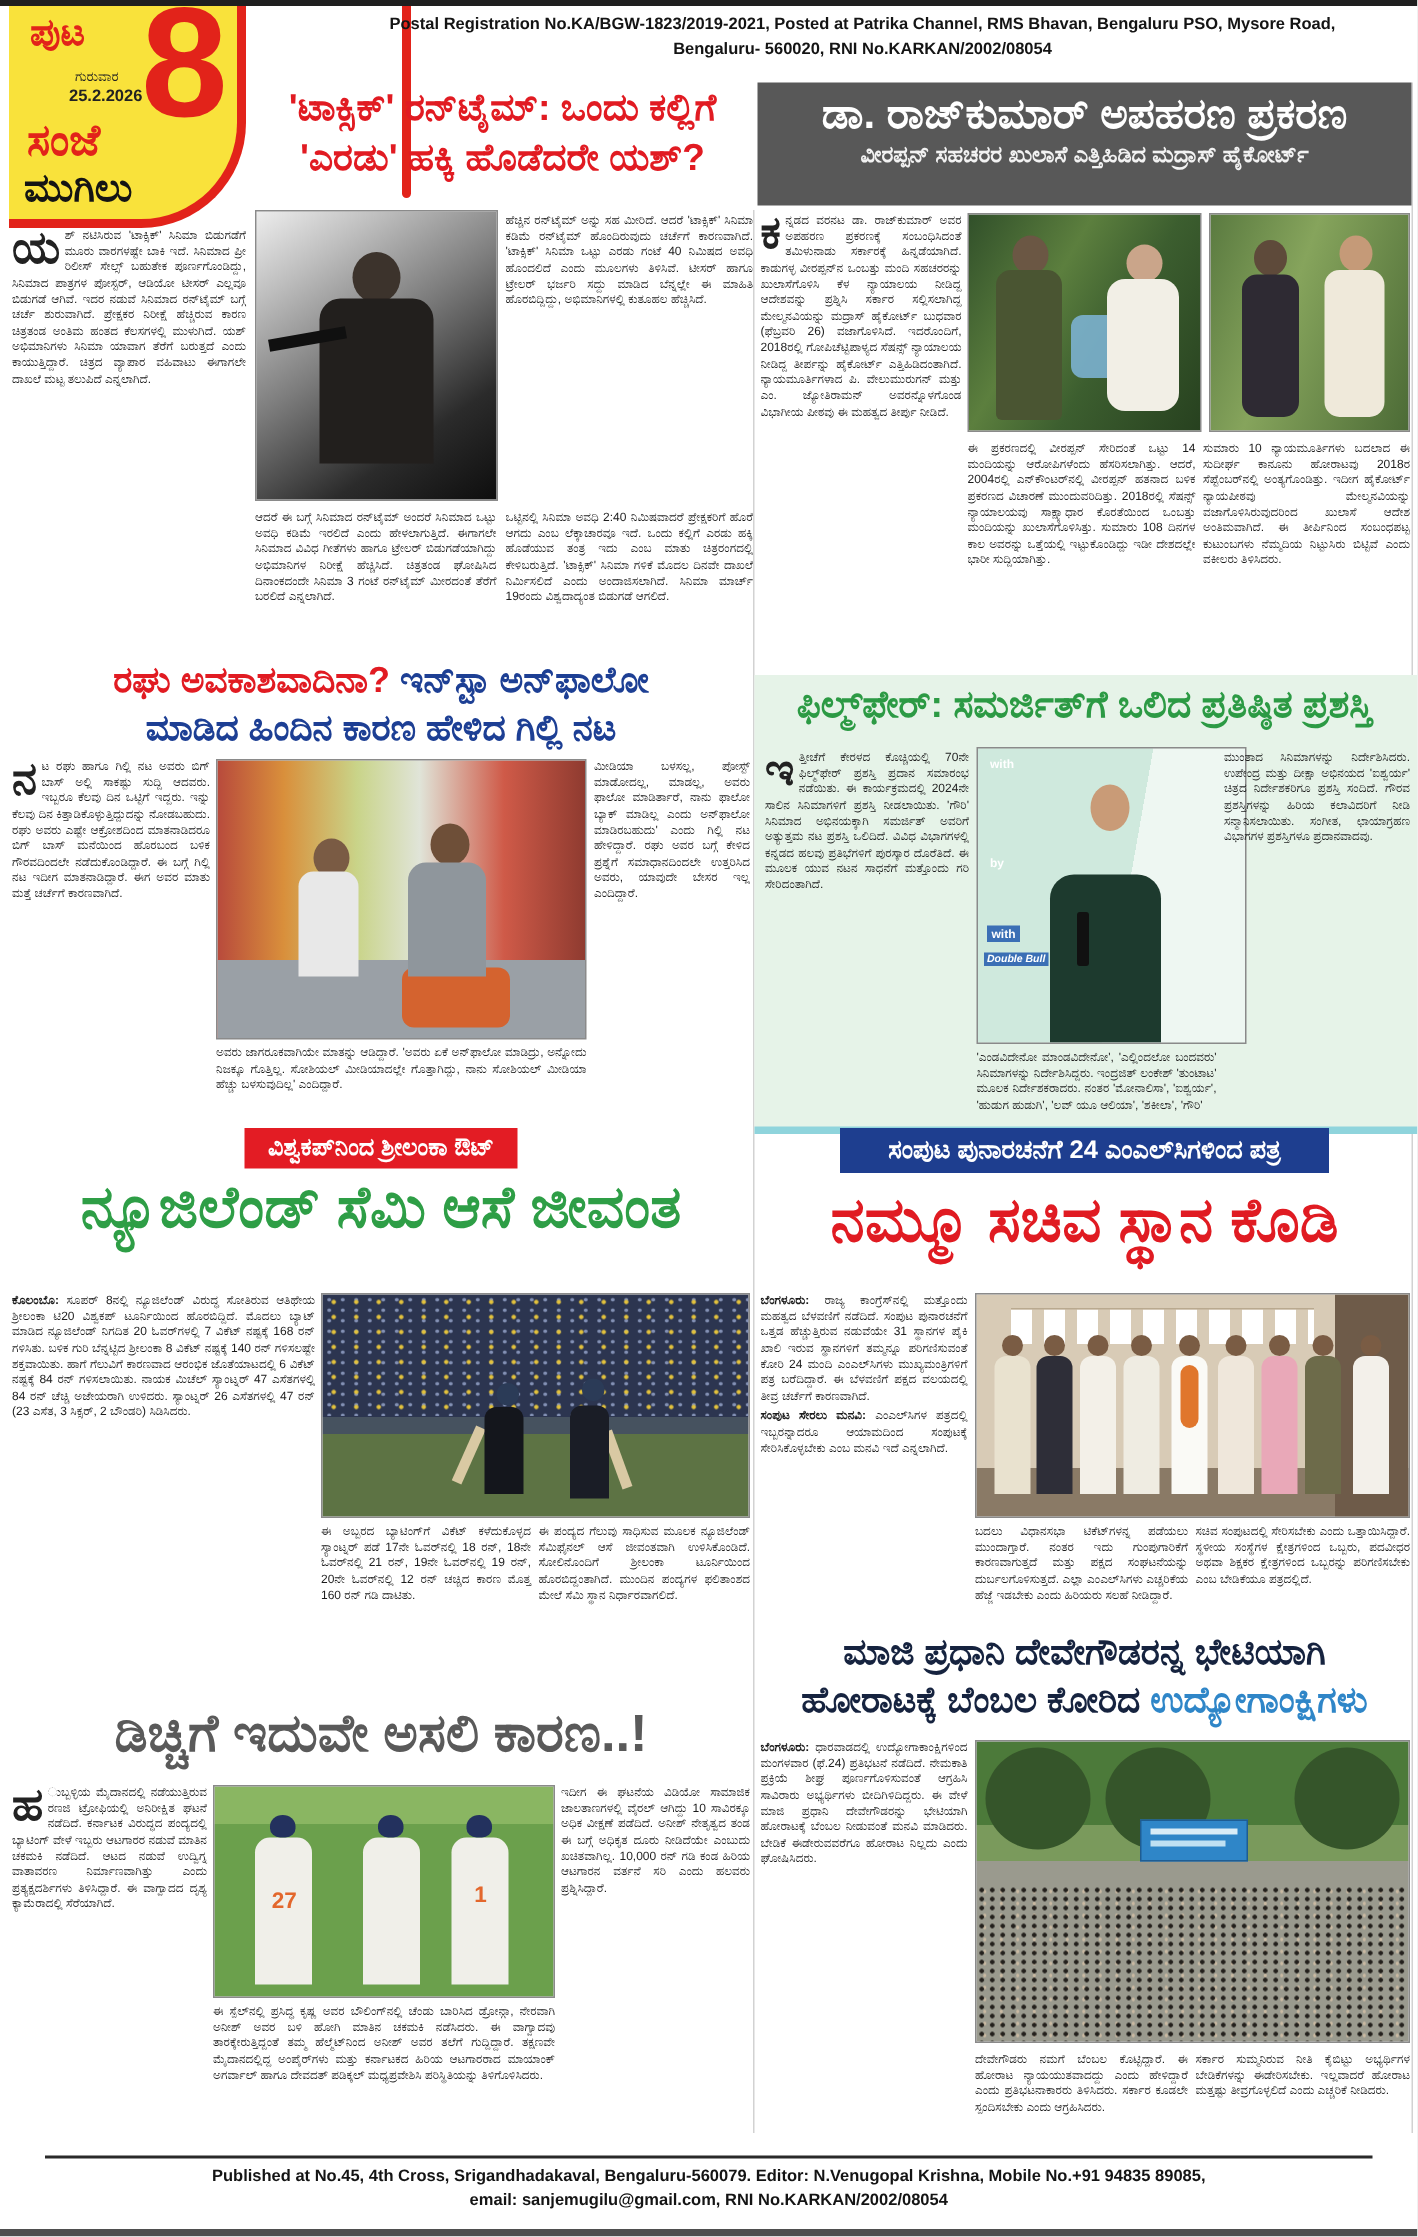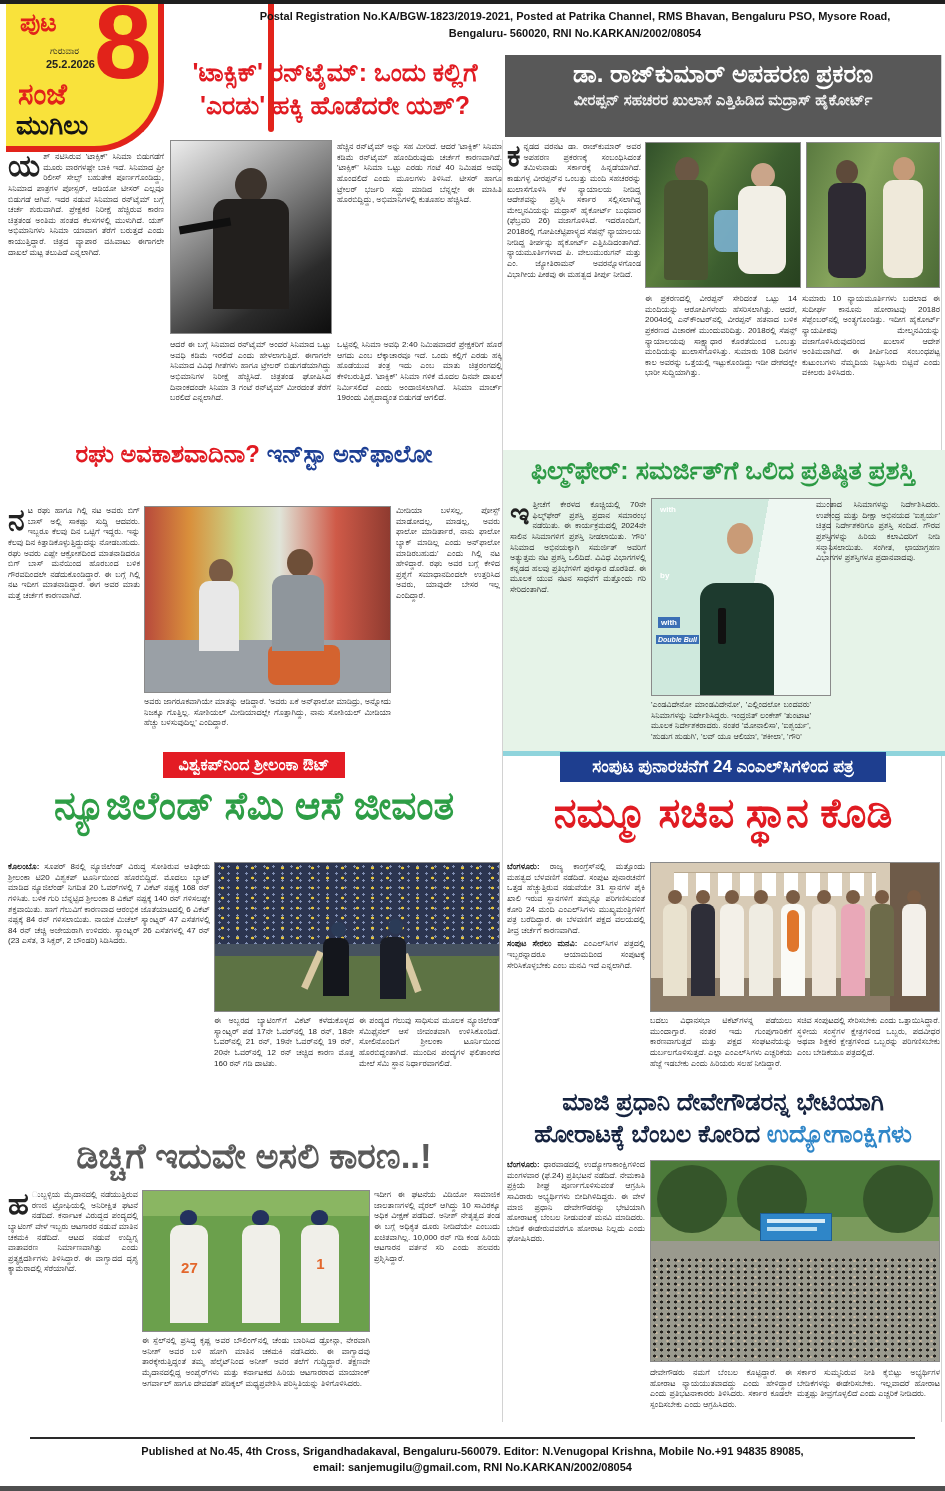--- a/index.html
+++ b/index.html
@@ -42,21 +42,21 @@
     background:linear-gradient(145deg,#ededed 0%,#bdbdbd 20%,#7d7d7d 45%,#2b2b2b 75%,#0e0e0e 100%); }
   .a1-head { position:absolute; top:14%; left:40%; width:32px; height:34px; border-radius:50%; background:#3c332c; }
   .a1-body { position:absolute; top:30%; left:26%; width:76px; height:110px; border-radius:14px 14px 0 0; background:#221f1d; }
   .a1-gun  { position:absolute; top:42%; left:5%; width:52px; height:8px; background:#101010; transform:rotate(-10deg); }
   #a1-col-r  { left:337px; top:142px; width:165px; height:196px; }
   #a1-col-b1 { left:170px; top:340px; width:161px; height:132px; }
   #a1-col-b2 { left:337px; top:340px; width:165px; height:132px; }
 
   
   #a2-box { left:505px; top:55px; width:436px; height:82px; background:#585858; padding-top:5px; }
-  #a2-h1 { text-align:center; font-size:24px; font-weight:bold; color:#ffffff; line-height:1.15; }
+  #a2-h1 { text-align:center; font-size:28px; font-weight:bold; color:#ffffff; line-height:1.15; }
   #a2-h2 { text-align:center; font-size:15px; font-weight:bold; color:#f2f2f2; margin-top:3px; }
   #a2-col-l { left:507px; top:142px; width:134px; height:330px; }
   #a2-photo1 { left:645px; top:142px; width:156px; height:146px;
     background:linear-gradient(120deg,#31502a,#5c7f3e 35%,#3c5e2f 60%,#27411f); }
   .a2-tarp { position:absolute; bottom:24%; left:44%; width:66px; height:42px; background:#7fb6d9; border-radius:8px; opacity:.85; }
   .a2-vfig { position:absolute; left:12%; top:26%; width:44px; height:100px; background:#4a5532; border-radius:10px 10px 4px 4px; }
   .a2-vhead{ position:absolute; left:19%; top:10%; width:24px; height:26px; border-radius:50%; background:#6b5744; }
   .a2-rfig { position:absolute; right:9%; top:30%; width:48px; height:88px; background:#f2efe6; border-radius:12px; }
   .a2-rhead{ position:absolute; right:16%; top:14%; width:24px; height:25px; border-radius:50%; background:#caa58a; }
   #a2-photo2 { left:806px; top:142px; width:134px; height:146px;
@@ -229,20 +229,21 @@
     <div class="abs bt" id="a2-col-m">ಈ ಪ್ರಕರಣದಲ್ಲಿ ವೀರಪ್ಪನ್ ಸೇರಿದಂತೆ ಒಟ್ಟು 14 ಮಂದಿಯನ್ನು ಆರೋಪಿಗಳೆಂದು ಹೆಸರಿಸಲಾಗಿತ್ತು. ಆದರೆ, 2004ರಲ್ಲಿ ಎನ್‌ಕೌಂಟರ್‌ನಲ್ಲಿ ವೀರಪ್ಪನ್ ಹತನಾದ ಬಳಿಕ ಪ್ರಕರಣದ ವಿಚಾರಣೆ ಮುಂದುವರಿದಿತ್ತು. 2018ರಲ್ಲಿ ಸೆಷನ್ಸ್ ನ್ಯಾಯಾಲಯವು ಸಾಕ್ಷ್ಯಾಧಾರ ಕೊರತೆಯಿಂದ ಒಂಬತ್ತು ಮಂದಿಯನ್ನು ಖುಲಾಸೆಗೊಳಿಸಿತ್ತು. ಸುಮಾರು 108 ದಿನಗಳ ಕಾಲ ಅವರನ್ನು ಒತ್ತೆಯಲ್ಲಿ ಇಟ್ಟುಕೊಂಡಿದ್ದು ಇಡೀ ದೇಶದಲ್ಲೇ ಭಾರೀ ಸುದ್ದಿಯಾಗಿತ್ತು.</div>
     <div class="abs bt" id="a2-col-r">ಸುಮಾರು 10 ನ್ಯಾಯಮೂರ್ತಿಗಳು ಬದಲಾದ ಈ ಸುದೀರ್ಘ ಕಾನೂನು ಹೋರಾಟವು 2018ರ ಸೆಪ್ಟೆಂಬರ್‌ನಲ್ಲಿ ಅಂತ್ಯಗೊಂಡಿತ್ತು. ಇದೀಗ ಹೈಕೋರ್ಟ್ ನ್ಯಾಯಪೀಠವು ಮೇಲ್ಮನವಿಯನ್ನು ವಜಾಗೊಳಿಸಿರುವುದರಿಂದ ಖುಲಾಸೆ ಆದೇಶ ಅಂತಿಮವಾಗಿದೆ. ಈ ತೀರ್ಪಿನಿಂದ ಸಂಬಂಧಪಟ್ಟ ಕುಟುಂಬಗಳು ನೆಮ್ಮದಿಯ ನಿಟ್ಟುಸಿರು ಬಿಟ್ಟಿವೆ ಎಂದು ವಕೀಲರು ತಿಳಿಸಿದರು.</div>
   </section>
 
   <section>
     <div class="abs" id="a3-h">
       <div>
         <span class="a3-red">ರಘು ಅವಕಾಶವಾದಿನಾ?</span>
         <span class="a3-blue">ಇನ್‌ಸ್ಟಾ ಅನ್‌ಫಾಲೋ</span>
       </div>
+      <div class="a3-blue">ಮಾಡಿದ ಹಿಂದಿನ ಕಾರಣ ಹೇಳಿದ ಗಿಲ್ಲಿ ನಟ</div>
     </div>
     <div class="abs bt" id="a3-col-l">
       <span class="dropcap">ನ</span><span>ಟ ರಘು ಹಾಗೂ ಗಿಲ್ಲಿ ನಟ ಅವರು ಬಿಗ್ ಬಾಸ್ ಅಲ್ಲಿ ಸಾಕಷ್ಟು ಸುದ್ದಿ ಆದವರು. ಇಬ್ಬರೂ ಕೆಲವು ದಿನ ಒಟ್ಟಿಗೆ ಇದ್ದರು. ಇನ್ನು ಕೆಲವು ದಿನ ಕಿತ್ತಾಡಿಕೊಳ್ಳುತ್ತಿದ್ದುದನ್ನು ನೋಡಬಹುದು. ರಘು ಅವರು ಎಷ್ಟೇ ಆಕ್ರೋಶದಿಂದ ಮಾತನಾಡಿದರೂ ಬಿಗ್ ಬಾಸ್ ಮನೆಯಿಂದ ಹೊರಬಂದ ಬಳಿಕ ಗೌರವದಿಂದಲೇ ನಡೆದುಕೊಂಡಿದ್ದಾರೆ. ಈ ಬಗ್ಗೆ ಗಿಲ್ಲಿ ನಟ ಇದೀಗ ಮಾತನಾಡಿದ್ದಾರೆ. ಈಗ ಅವರ ಮಾತು ಮತ್ತೆ ಚರ್ಚೆಗೆ ಕಾರಣವಾಗಿದೆ.</span>
     </div>
     <div class="photo" id="a3-photo">
       <div class="a3-bench"></div>
       <div class="a3-headL"></div>
       <div class="a3-figL"></div>
       <div class="a3-headR"></div>
       <div class="a3-dhoti"></div>

